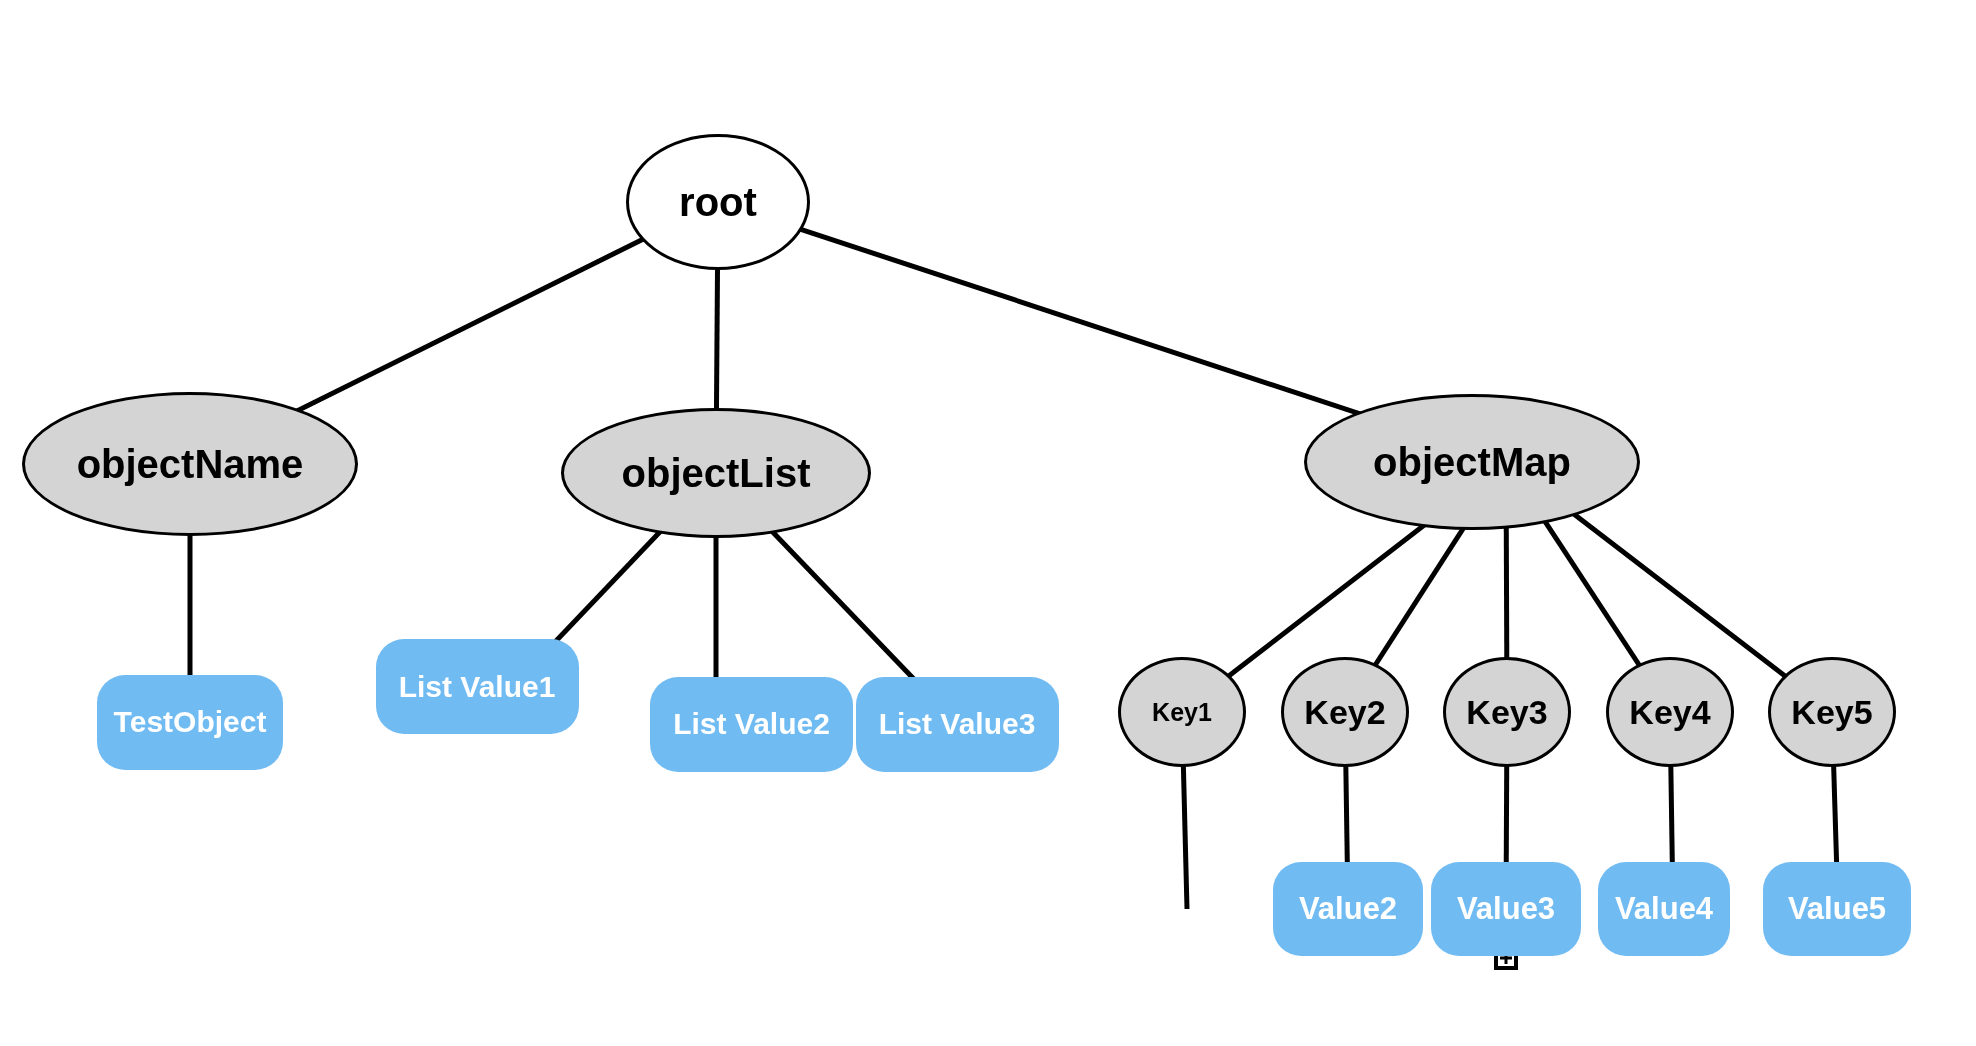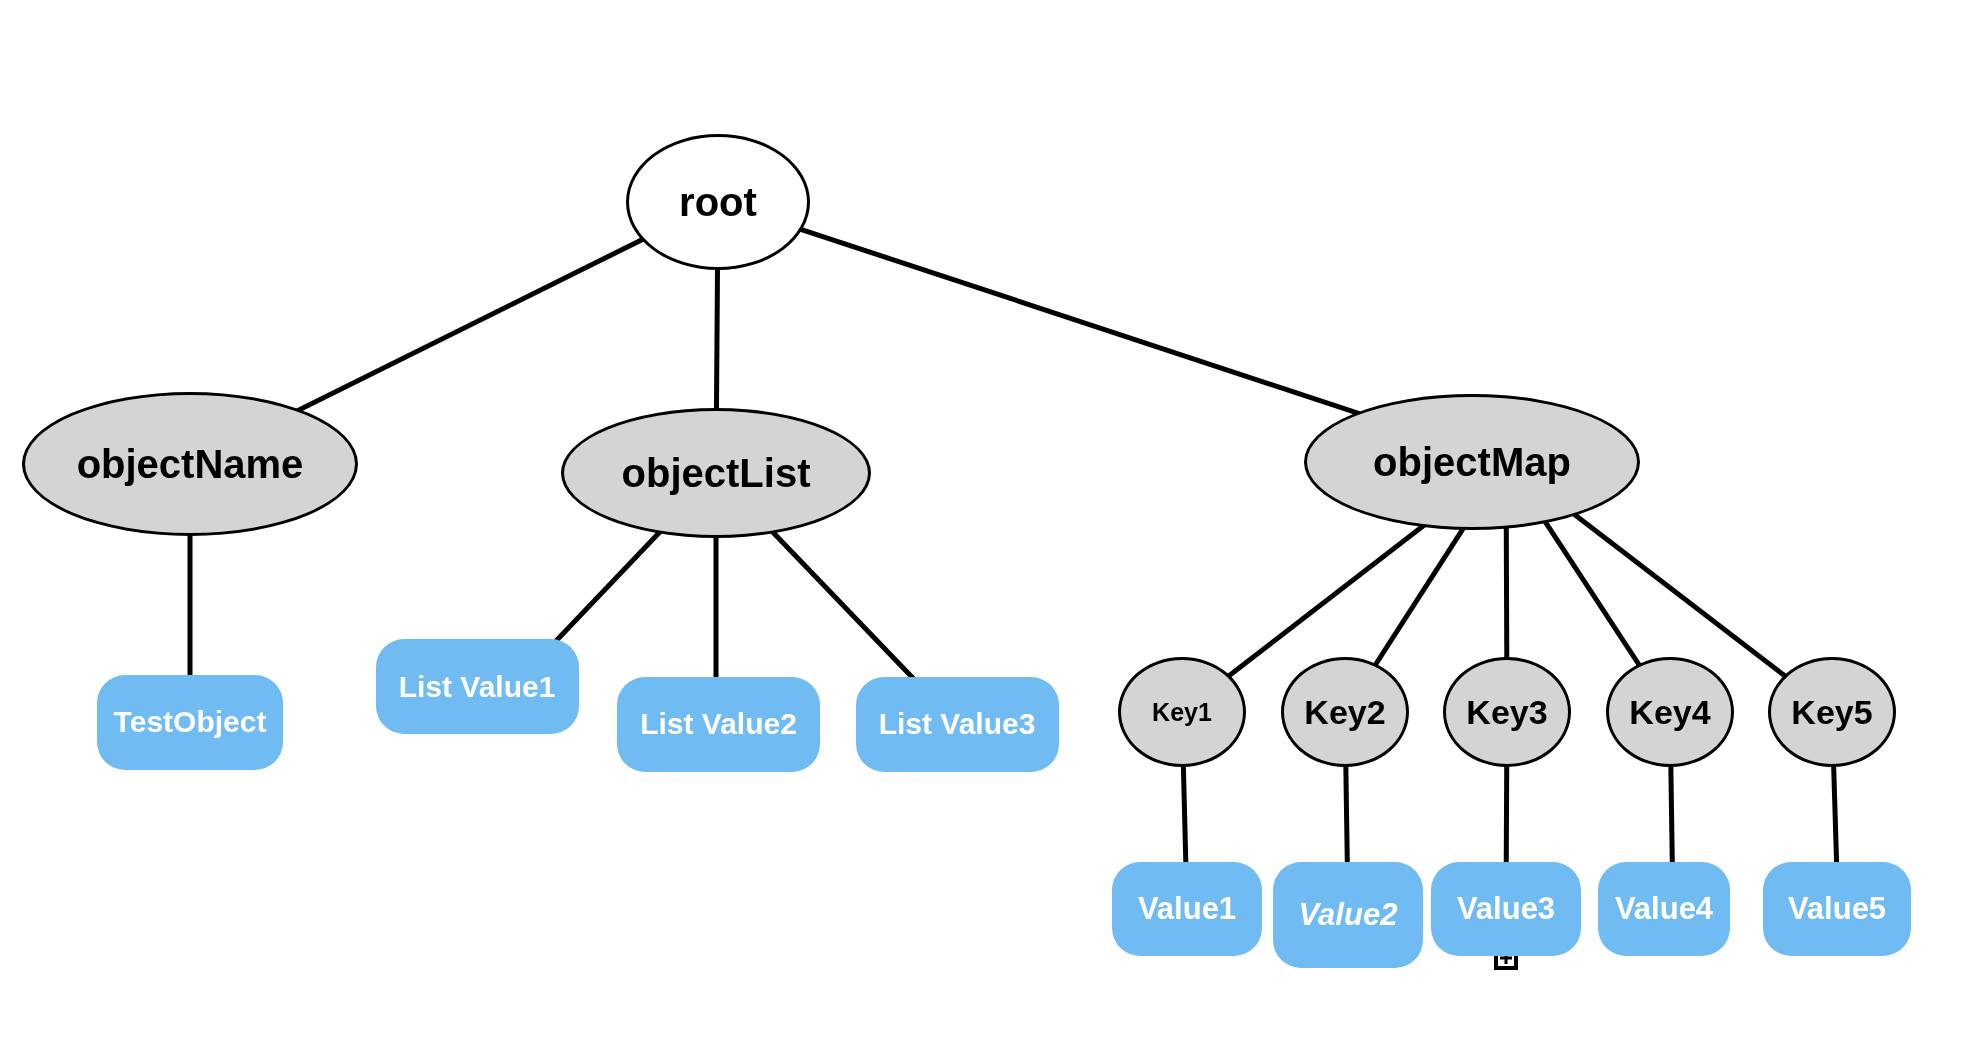--- a/index.html
+++ b/index.html
@@ -119,45 +119,42 @@
     </div>
     <div class="node ellipse fill-gray" style="left: 1304px; top: 394px; width: 336px; height: 136px; font-size: 40px;">
       <span>objectMap</span>
     </div>
     <div class="node rect fill-blue" style="left: 97px; top: 674.5px; width: 186px; height: 95px; font-size: 30px;">
       <span>TestObject</span>
     </div>
     <div class="node rect fill-blue" style="left: 375.5px; top: 639px; width: 203px; height: 95px; font-size: 30px;">
       <span>List Value1</span>
     </div>
-    <div class="node rect fill-blue" style="left: 617px; top: 676.5px; width: 203px; height: 95px; font-size: 30px;">
+    <div class="node rect fill-blue" style="left: 650px; top: 676.5px; width: 203px; height: 95px; font-size: 30px;">
       <span>List Value2</span>
     </div>
     <div class="node rect fill-blue" style="left: 855.5px; top: 676.5px; width: 203px; height: 95px; font-size: 30px;">
       <span>List Value3</span>
     </div>
     <div class="node ellipse fill-gray" style="left: 1118px; top: 657px; width: 128px; height: 110px; font-size: 25px;">
       <span>Key1</span>
     </div>
     <div class="node ellipse fill-gray" style="left: 1281px; top: 657px; width: 128px; height: 110px; font-size: 34px;">
       <span>Key2</span>
     </div>
     <div class="node ellipse fill-gray" style="left: 1443px; top: 657px; width: 128px; height: 110px; font-size: 34px;">
       <span>Key3</span>
     </div>
     <div class="node ellipse fill-gray" style="left: 1606px; top: 657px; width: 128px; height: 110px; font-size: 34px;">
       <span>Key4</span>
     </div>
     <div class="node ellipse fill-gray" style="left: 1768px; top: 657px; width: 128px; height: 110px; font-size: 34px;">
       <span>Key5</span>
     </div>
-    <div class="node rect fill-blue" style="left: 1112px; top: 862px; width: 150px; height: 94px; font-size: 31px;">
-      <span>Value1</span>
-    </div>
-    <div class="node rect fill-blue" style="left: 1273px; top: 862px; width: 150px; height: 106px; font-size: 31px; font-style: italic;">
+    <div class="node rect fill-blue" style="left: 1273px; top: 862px; width: 150px; height: 94px; font-size: 31px;">
       <span>Value2</span>
     </div>
     <div class="node rect fill-blue" style="left: 1431px; top: 862px; width: 150px; height: 94px; font-size: 31px;">
       <span>Value3</span>
     </div>
     <div class="node rect fill-blue" style="left: 1598px; top: 862px; width: 132px; height: 94px; font-size: 31px;">
       <span>Value4</span>
     </div>
     <div class="node rect fill-blue" style="left: 1763px; top: 862px; width: 148px; height: 94px; font-size: 31px;">
       <span>Value5</span>

